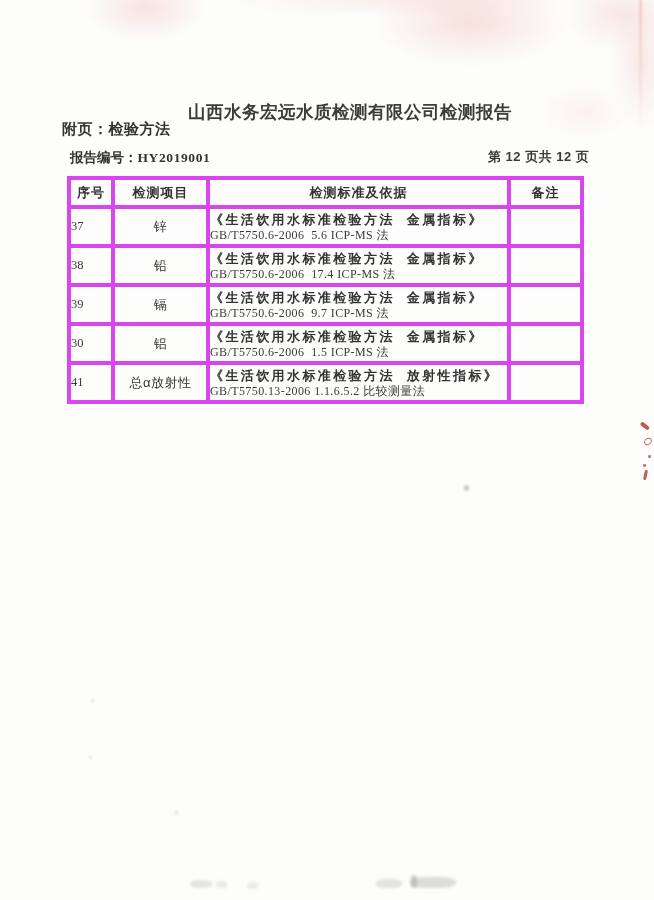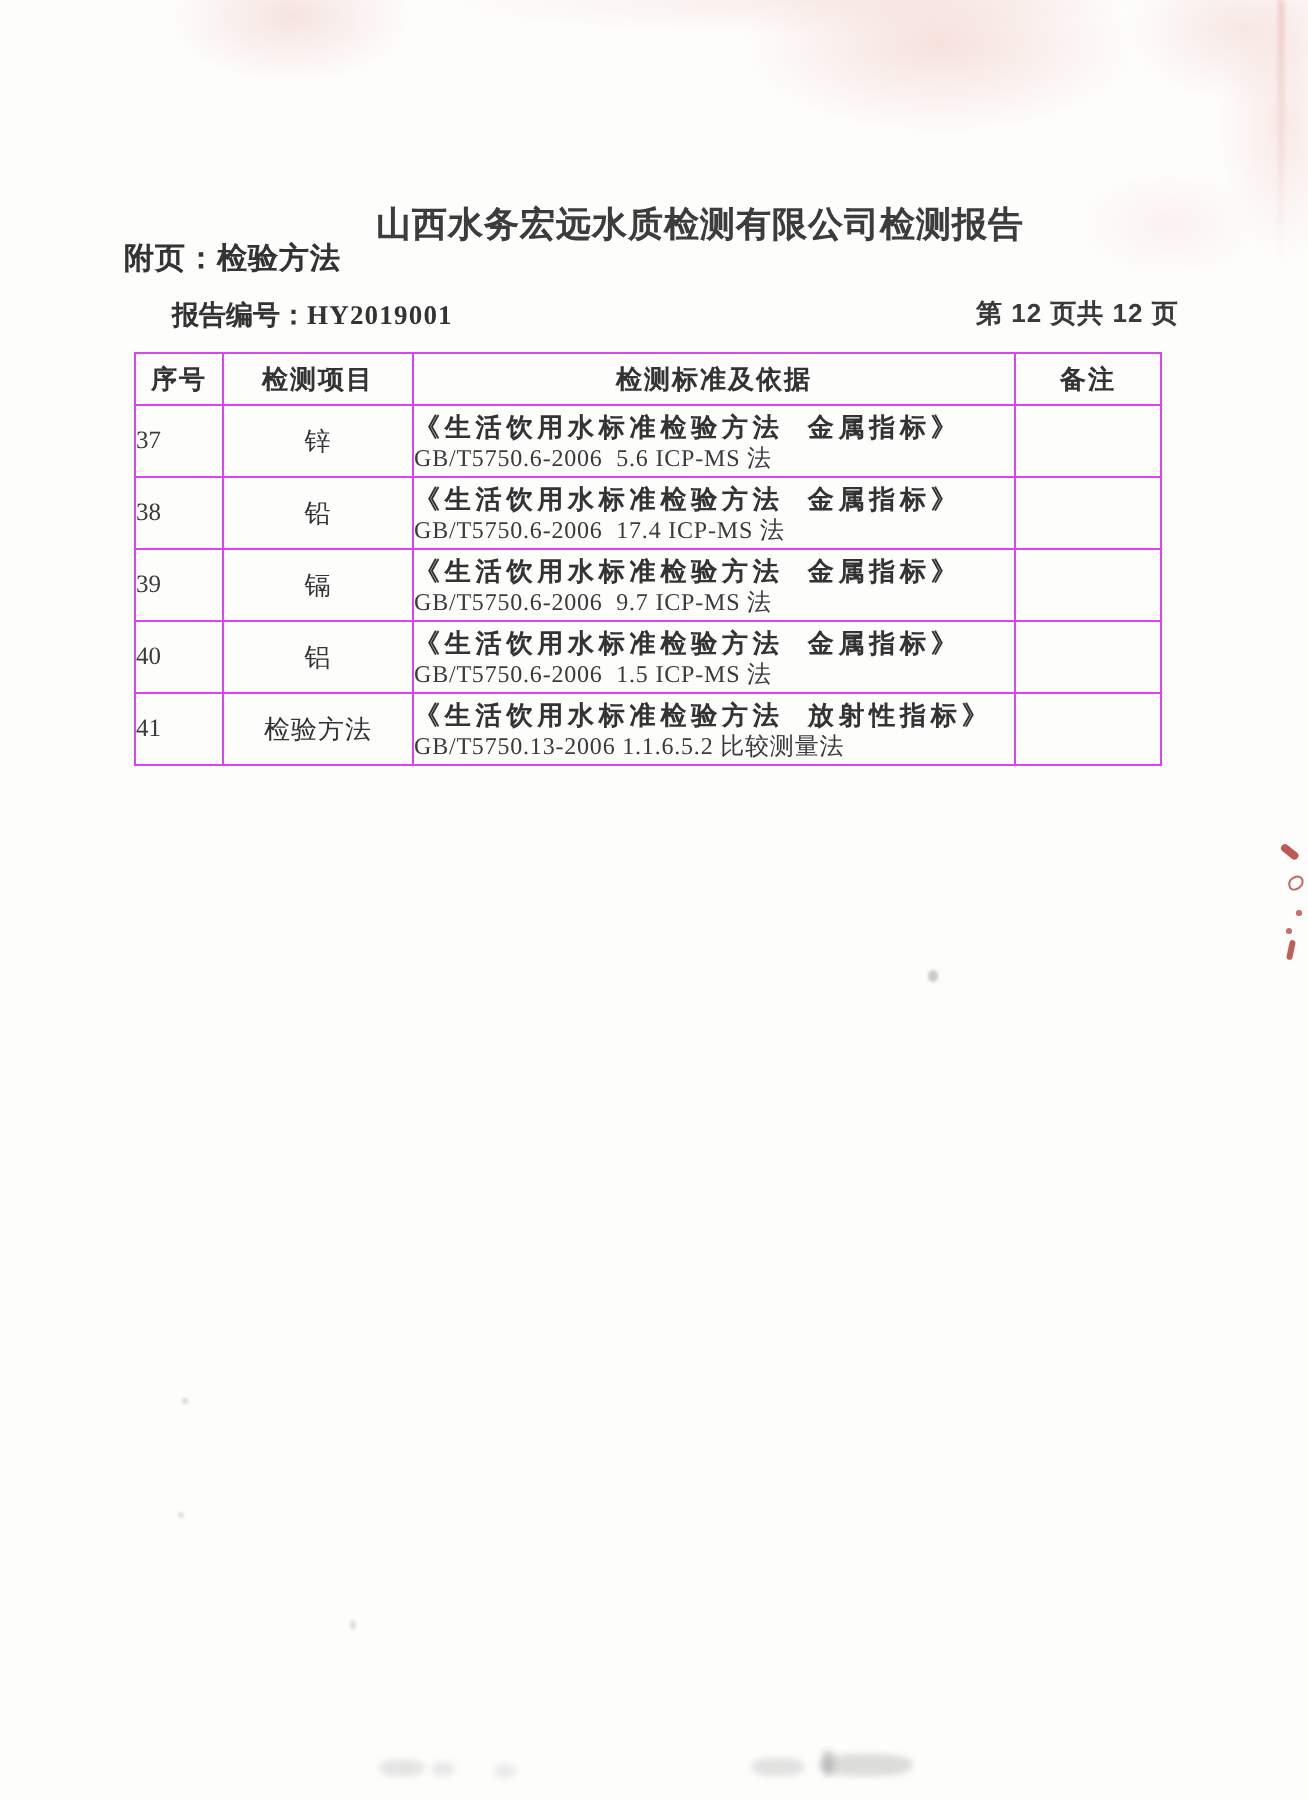--- a/index.html
+++ b/index.html
@@ -51,34 +51,34 @@
   
   .title {
     position:absolute; top:84px; left:14px; width:640px; margin:16px;
     text-align:center; font-size:17.5px; font-weight:bold; letter-spacing:0.5px; color:#3c3c3c;
   }
   .subtitle {
     position:absolute; top:120px; left:62px;
     font-size:15px; font-weight:bold; letter-spacing:0.5px; color:#333;text-align:center;
   }
   .report-no {
-    position:absolute; top:149px; left:86px;
+    position:absolute; top:149px; left:70px;
     font-size:13.5px; font-weight:bold; color:#333;
   }
   .report-no .value { font-family:"Liberation Serif", serif; letter-spacing:0.6px; }
   .page-indicator {
     position:absolute; top:148px; left:488px;
     font-size:13px; font-weight:bold; letter-spacing:0.5px; color:#3a3a3a;
   }
 
   table.methods {
     position:absolute; top:176px; left:67px; width:513px;
     border-collapse:collapse; table-layout:fixed;
   }
-  table.methods th, table.methods td { border:1px solid #d946ef; padding:0; }
+  table.methods th, table.methods td { border:4px solid #d946ef; padding:0; }
   table.methods thead th {
     height:25px; font-size:13px; font-weight:bold; letter-spacing:1px;
     text-align:center; vertical-align:middle; color:#333;
   }
   table.methods tbody td { height:35px; vertical-align:middle; }
   td.c-no   { font-family:"Liberation Serif", serif; font-size:12.5px; color:#3a3a3a; }
   td.c-item { text-align:center; font-size:13px; letter-spacing:0.5px; color:#333; }
   td.c-std  { padding:2px 3px 2px 5px; }
   .std-title  { font-size:13px; font-weight:bold; letter-spacing:2.4px; white-space:pre; line-height:17px; color:#333; }
   .std-detail { font-family:"Liberation Serif", serif; font-size:12px; letter-spacing:0.4px; white-space:pre; line-height:15px; color:#3a3a3a; }
@@ -150,31 +150,31 @@
       <tr>
         <td class="c-no">39</td>
         <td class="c-item">镉</td>
         <td class="c-std">
           <div class="std-title">《生活饮用水标准检验方法  金属指标》</div>
           <div class="std-detail">GB/T5750.6-2006  9.7 ICP-MS 法</div>
         </td>
         <td class="c-remark"></td>
       </tr>
       <tr>
-        <td class="c-no">40</td>
+        <td class="c-no">30</td>
         <td class="c-item">铝</td>
         <td class="c-std">
           <div class="std-title">《生活饮用水标准检验方法  金属指标》</div>
           <div class="std-detail">GB/T5750.6-2006  1.5 ICP-MS 法</div>
         </td>
         <td class="c-remark"></td>
       </tr>
       <tr>
         <td class="c-no">41</td>
-        <td class="c-item">检验方法</td>
+        <td class="c-item">总α放射性</td>
         <td class="c-std">
           <div class="std-title">《生活饮用水标准检验方法  放射性指标》</div>
           <div class="std-detail">GB/T5750.13-2006 1.1.6.5.2 比较测量法</div>
         </td>
         <td class="c-remark"></td>
       </tr>
     </tbody>
   </table>
 
 </div>

